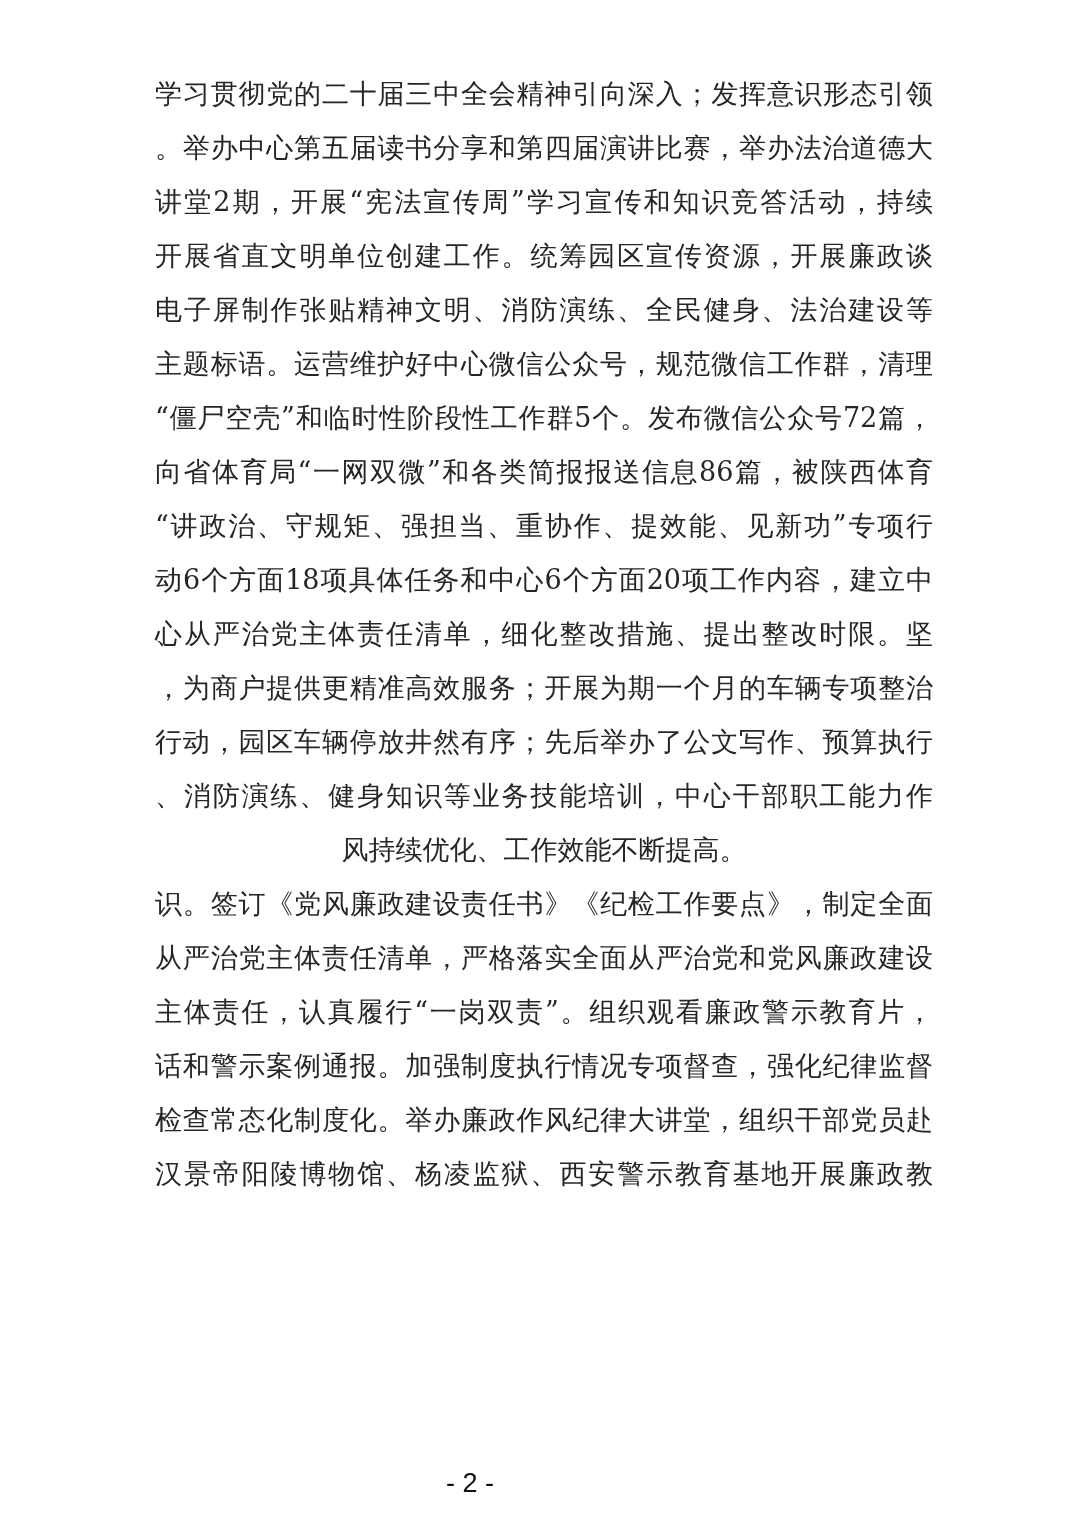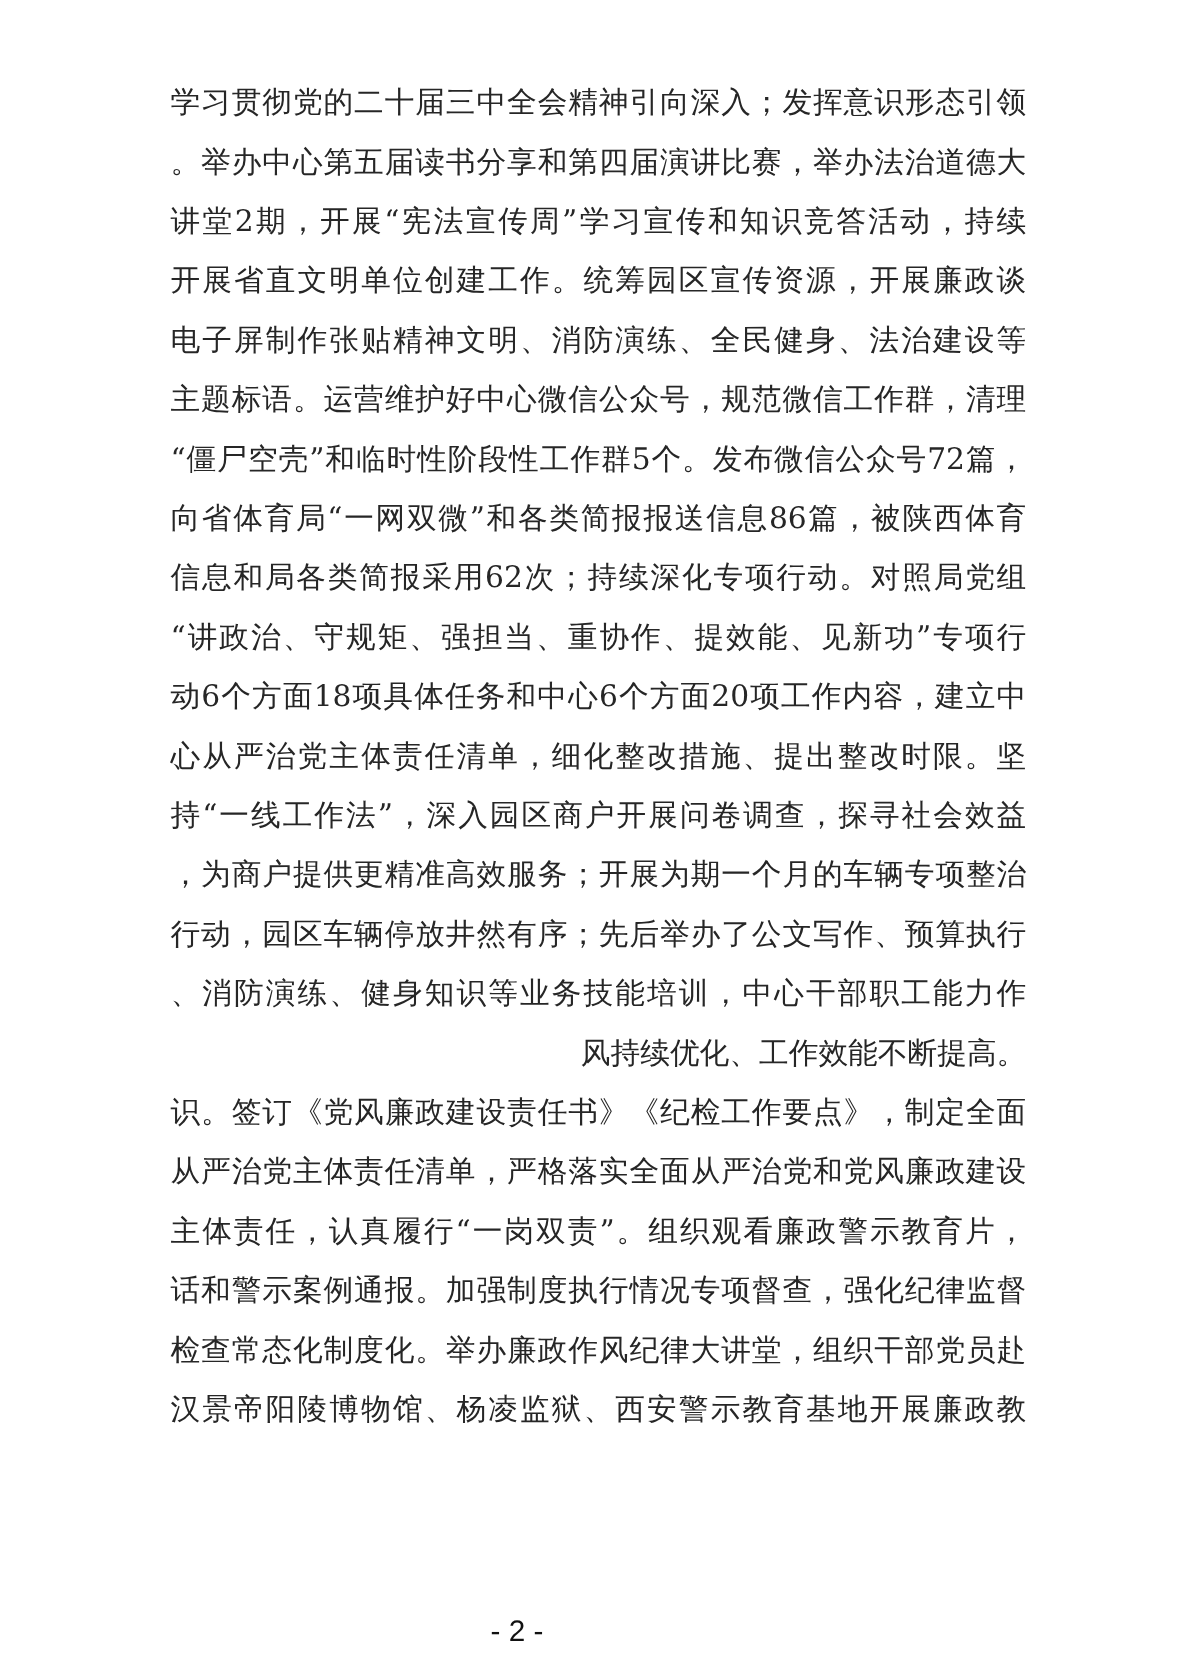--- a/index.html
+++ b/index.html
@@ -23,21 +23,21 @@
     position: absolute;
     left: 155px;
     top: 67px;
     width: 778px;
   }
   .line {
     height: 54px;
     line-height: 54px;
     font-size: 27px;
     color: #262626;
-    text-align: right;
+    text-align: center;
   }
   .line.justify {
     text-align: justify;
     text-align-last: justify;
   }
   .line.indent {
     padding-left: 56px;
   }
   .footer {
     position: absolute;
@@ -56,25 +56,23 @@
 <div class="page" style="background: rgb(255, 255, 255);">
   <div class="body-text" style="color: rgb(38, 38, 38);">
       <div class="line justify">学习贯彻党的二十届三中全会精神引向深入；发挥意识形态引领</div>
       <div class="line justify">。举办中心第五届读书分享和第四届演讲比赛，举办法治道德大</div>
       <div class="line justify">讲堂2期，开展“宪法宣传周”学习宣传和知识竞答活动，持续</div>
       <div class="line justify">开展省直文明单位创建工作。统筹园区宣传资源，开展廉政谈</div>
       <div class="line justify">电子屏制作张贴精神文明、消防演练、全民健身、法治建设等</div>
       <div class="line justify">主题标语。运营维护好中心微信公众号，规范微信工作群，清理</div>
       <div class="line justify">“僵尸空壳”和临时性阶段性工作群5个。发布微信公众号72篇，</div>
       <div class="line justify">向省体育局“一网双微”和各类简报报送信息86篇，被陕西体育</div>
-      <div class="line justify">信息和局各类简报采用62次；持续深化专项行动。对照局党组</div>
       <div class="line justify">“讲政治、守规矩、强担当、重协作、提效能、见新功”专项行</div>
       <div class="line justify">动6个方面18项具体任务和中心6个方面20项工作内容，建立中心</div>
       <div class="line justify">、从严治党主体责任清单，细化整改措施、提出整改时限。坚</div>
-      <div class="line justify">持“一线工作法”，深入园区商户开展问卷调查，探寻社会效益</div>
       <div class="line justify">，为商户提供更精准高效服务；开展为期一个月的车辆专项整治</div>
       <div class="line justify">行动，园区车辆停放井然有序；先后举办了公文写作、预算执行</div>
       <div class="line justify">、消防演练、健身知识等业务技能培训，中心干部职工能力作</div>
       <div class="line">风持续优化、工作效能不断提高。</div>
       <div class="line justify">识。签订《党风廉政建设责任书》《纪检工作要点》，制定全面</div>
       <div class="line justify">从严治党主体责任清单，严格落实全面从严治党和党风廉政建设</div>
       <div class="line justify">主体责任，认真履行“一岗双责”。组织观看廉政警示教育片，</div>
       <div class="line justify">话和警示案例通报。加强制度执行情况专项督查，强化纪律监督</div>
       <div class="line justify">检查常态化制度化。举办廉政作风纪律大讲堂，组织干部党员赴</div>
       <div class="line justify">汉景帝阳陵博物馆、杨凌监狱、西安警示教育基地开展廉政教</div>

